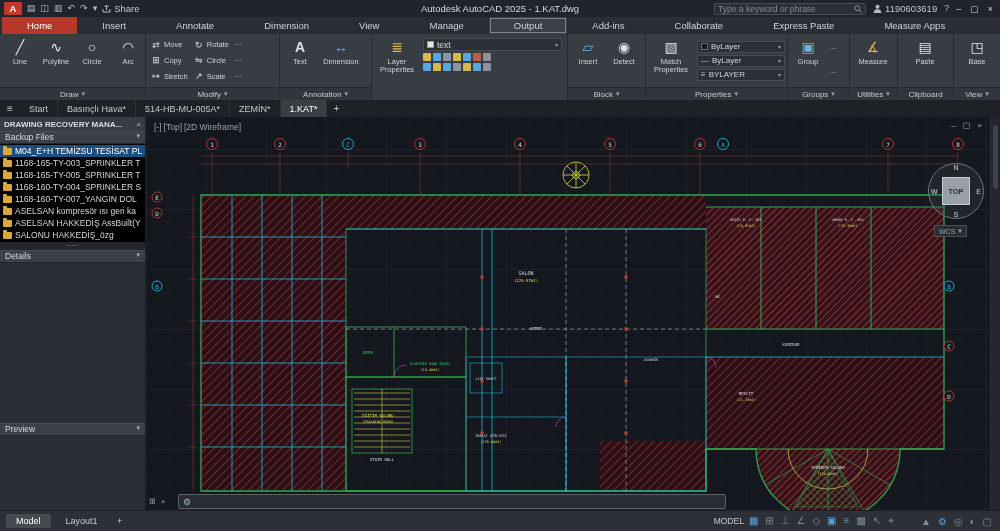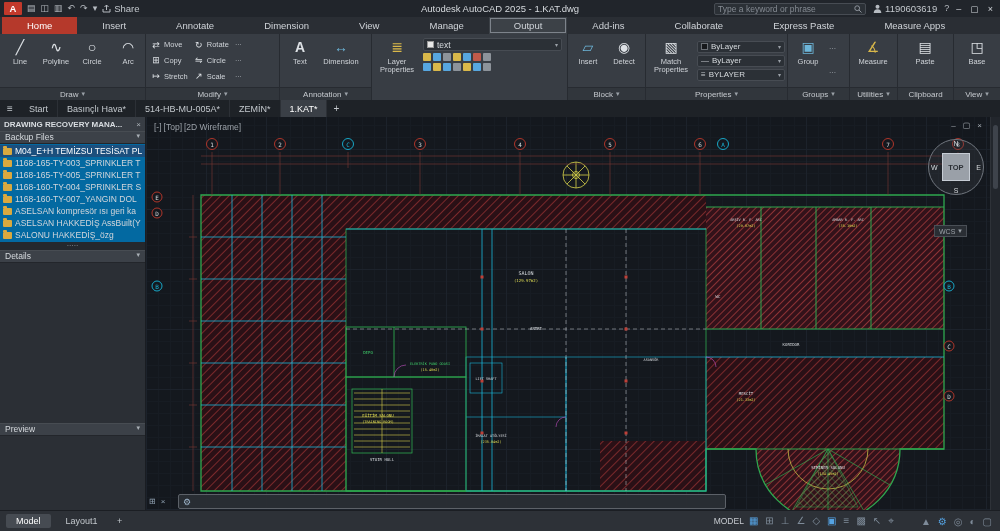--- a/index.html
+++ b/index.html
@@ -58,41 +58,41 @@
 .fadd{width:18px;display:flex;align-items:center;justify-content:center;font-size:10px}
 
 
 .main{position:absolute;top:117px;left:0;right:0;bottom:21px;display:flex}
 
 
 .palette{width:146px;background:#2b2f35;border-right:1px solid #1a1d22;display:flex;flex-direction:column;font-size:8.5px;flex:none}
 .ptitle{height:14px;background:#383d44;display:flex;align-items:center;padding:0 4px;color:#d9dde1;font-weight:bold;font-size:8px;white-space:nowrap;overflow:hidden}
 .px{margin-left:auto;color:#aab0b6;font-weight:normal}
 .phead{height:13px;background:#3c4148;border-top:1px solid #474c52;border-bottom:1px solid #23262b;display:flex;align-items:flex-start;padding:0 5px;color:#d6dade;flex:none}
-.plist{background:#0369a1;padding:1px 0}
+.plist{background:#000000;padding:1px 0}
 .prow{height:12px;display:flex;align-items:center;gap:3px;padding:0 3px;white-space:nowrap;overflow:hidden;color:#d2d6db}
 .prow.sel{background:#1c4f7d;color:#fff}
 .folder{width:9px;height:7px;background:#d9a93f;border-radius:1px;position:relative;flex:none}
 .folder::before{content:"";position:absolute;top:-2px;left:0;width:4px;height:2px;background:#d9a93f;border-radius:1px 1px 0 0}
 .pdots{height:8px;text-align:center;color:#8b9198;font-size:7px;line-height:8px;background:#24282d}
 .details-area{height:160px;background:#2b2f35}
 .preview-area{flex:1;background:#2b2f35}
 
 
 .canvas{position:relative;flex:1;background-color:#14181e;overflow:hidden;
 background-image:
  repeating-linear-gradient(0deg,#1c222b 0,#1c222b 1px,transparent 1px,transparent 60px),
  repeating-linear-gradient(90deg,#1c222b 0,#1c222b 1px,transparent 1px,transparent 60px),
  repeating-linear-gradient(0deg,#171c23 0,#171c23 1px,transparent 1px,transparent 12px),
  repeating-linear-gradient(90deg,#171c23 0,#171c23 1px,transparent 1px,transparent 12px)}
 .plan{position:absolute;inset:0}
 .plan text{font-family:"DejaVu Sans Mono",monospace}
 .vplabel{position:absolute;top:5px;left:8px;color:#9ba1a8;font-size:8.5px;display:flex;gap:2px}
 .docctl{position:absolute;top:4px;right:18px;color:#a6acb2;font-size:8px;display:flex;gap:7px}
-.viewcube{position:absolute;top:22px;left:782px;width:56px;height:56px;font-size:7px;color:#d6dade}
+.viewcube{position:absolute;top:46px;left:782px;width:56px;height:56px;font-size:7px;color:#d6dade}
 .vc-ring{position:absolute;inset:0;border:1px solid #70767e;border-radius:50%;background:rgba(70,76,84,.25)}
 .vc-top{position:absolute;left:14px;top:14px;width:28px;height:28px;background:#9aa0a8;border:1px solid #c6ccd4;color:#2c3036;font-size:7.5px;font-weight:bold;display:flex;align-items:center;justify-content:center}
 .vc-n{position:absolute;top:1px;left:50%;transform:translateX(-50%)}
 .vc-s{position:absolute;bottom:1px;left:50%;transform:translateX(-50%)}
 .vc-w{position:absolute;left:3px;top:50%;transform:translateY(-50%)}
 .vc-e{position:absolute;right:3px;top:50%;transform:translateY(-50%)}
 .wcs{position:absolute;top:108px;left:788px;border:1px solid #4a4f56;background:#2a2e34;color:#9aa0a7;font-size:7px;padding:1px 4px;display:flex;gap:3px;align-items:center}
 .vscroll{position:absolute;right:0;top:0;bottom:0;width:10px;background:#22262c;border-left:1px solid #2e3238}
 .vthumb{position:absolute;left:2px;right:2px;top:8px;height:64px;background:#3e434b;border-radius:3px}
 .cmddock{position:absolute;left:3px;top:380px;display:flex;gap:5px;font-size:8px;color:#8fa0b0}

